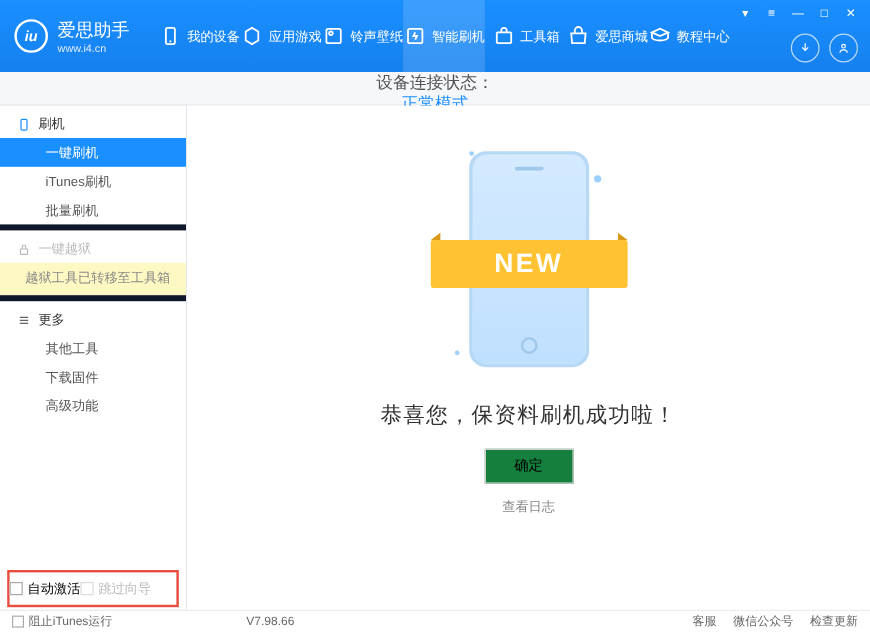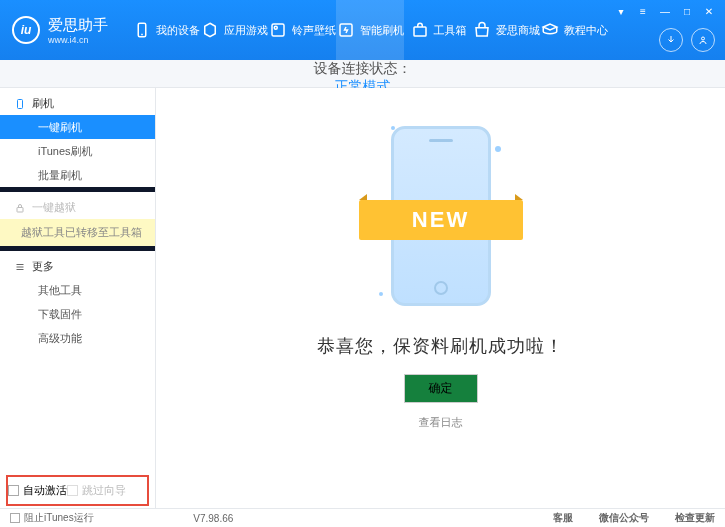--- a/index.html
+++ b/index.html
@@ -54,21 +54,21 @@
 .new-ribbon::before { left: 0; border-left: 8px solid transparent; }
 .new-ribbon::after { right: 0; border-right: 8px solid transparent; }
 .sparkle { position: absolute; width: 4px; height: 4px; background: #9dd0ff; border-radius: 50%; }
 
 .success-text { font-size: 18px; color: #333; margin-top: 18px; letter-spacing: 1px; }
 .ok-btn { margin-top: 16px; padding: 5px 24px; border: 1px solid #ccc; background: #15803d; font-size: 12px; cursor: pointer; }
 .view-log { margin-top: 12px; font-size: 11px; color: #888; cursor: pointer; }
 
 .footer { height: 19px; border-top: 1px solid #e5e8ec; display: flex; align-items: center; font-size: 10px; color: #666; padding: 0 10px; }
 .footer .cb-box { width: 10px; height: 10px; }
-.footer-right { margin-left: auto; display: flex; gap: 26px; font-weight: bold; }
+.footer-right { margin-left: auto; display: flex; gap: 14px; }
 .footer-right span { cursor: pointer; }
 
 svg { display: block; }
 </style>
 </head>
 <body>
 
 <div class="titlebar">
   <div class="logo">
     <div class="logo-circle">iu</div>

